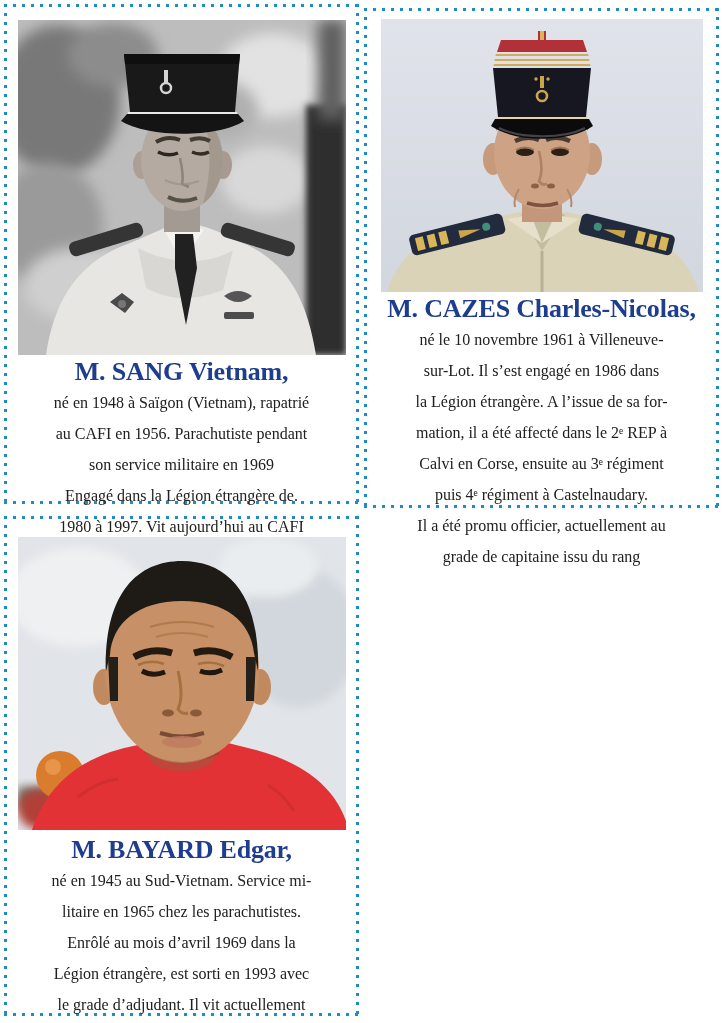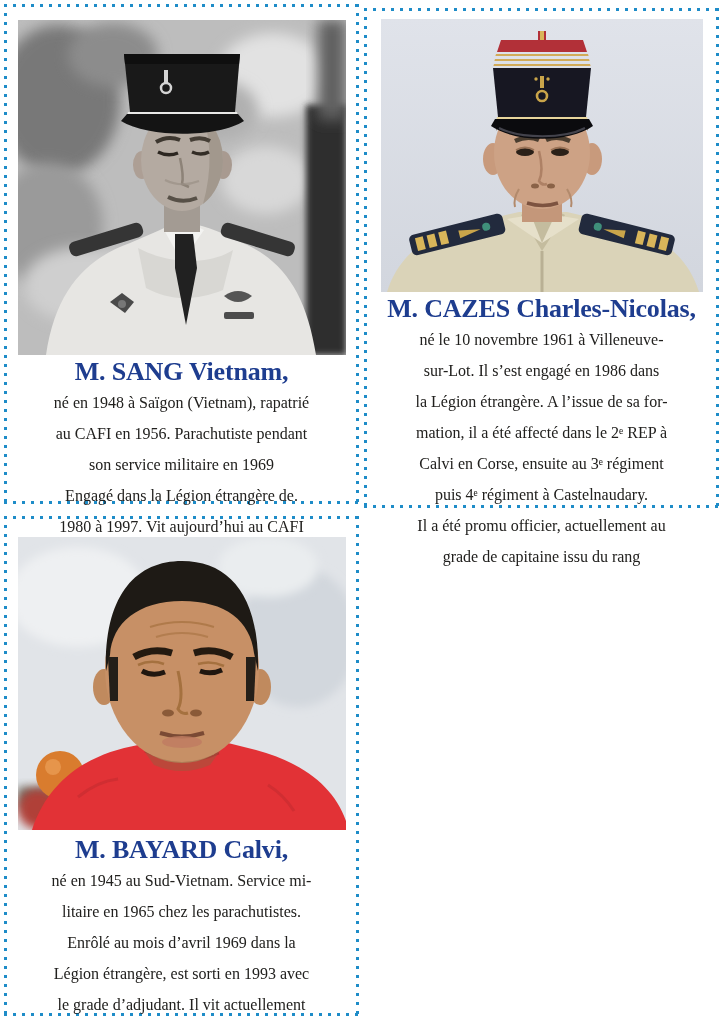--- a/index.html
+++ b/index.html
@@ -244,21 +244,21 @@
       <path d="M160,134 q6,26 0,38 q4,6 10,4" stroke="#a5713f" stroke-width="3" fill="none"></path>
       <ellipse cx="150" cy="176" rx="6" ry="3.5" fill="#8a5a38"></ellipse>
       <ellipse cx="178" cy="176" rx="6" ry="3.5" fill="#8a5a38"></ellipse>
       <path d="M142,196 q22,7 44,0" stroke="#7a4a34" stroke-width="4" fill="none"></path>
       <ellipse cx="164" cy="205" rx="20" ry="6" fill="#c07d61" opacity="0.85"></ellipse>
       <path d="M132,90 q32,-10 64,0" stroke="#a5713f" stroke-width="2" fill="none" opacity="0.7"></path>
       <path d="M138,100 q26,-8 52,0" stroke="#a5713f" stroke-width="2" fill="none" opacity="0.6"></path>
       <path d="M126,214 q38,22 76,0 l-10,14 q-28,12 -56,0 z" fill="#8f6240" opacity="0.45"></path>
     </g>
   </svg>
-  <div class="person-title">M. BAYARD Calvi,</div>
+  <div class="person-title">M. BAYARD Edgar,</div>
   <div class="person-bio">né en 1945 au Sud-Vietnam. Service mi-
 litaire en 1965 chez les parachutistes.
 Enrôlé au mois d’avril 1969 dans la
 Légion étrangère, est sorti en 1993 avec
 le grade d’adjudant. Il vit actuellement
 à Royan et revient tous les ans au CAFI,
 sauf cette année car il est souffrant.</div>
 </div>
 
 </body></html>

